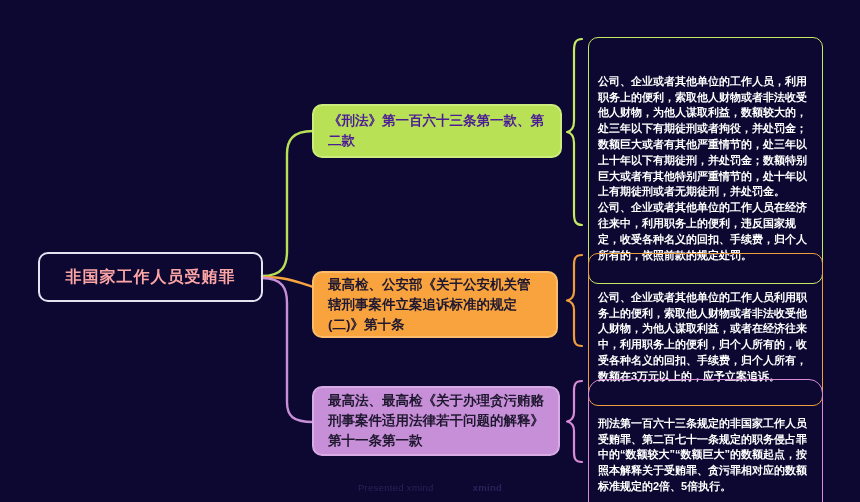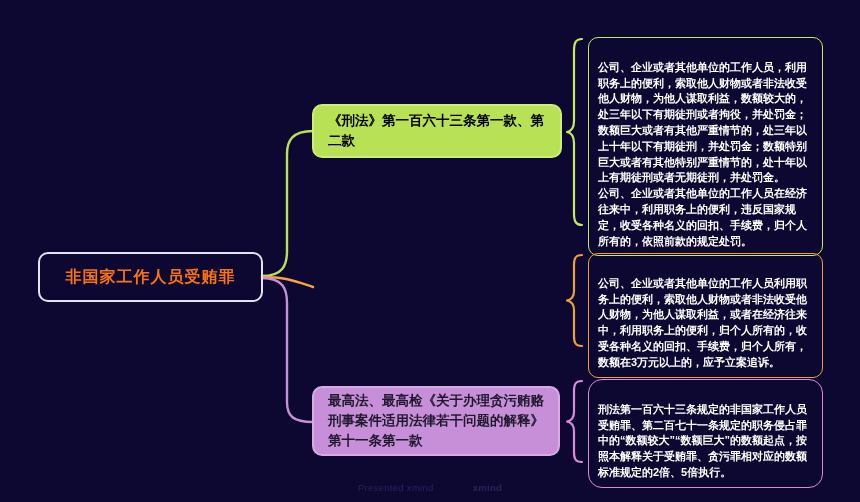--- a/index.html
+++ b/index.html
@@ -40,21 +40,21 @@
   .brace path{fill:none;stroke-width:2.2;stroke-linecap:round;stroke-linejoin:round;}
   .brace-1{left:564px;top:37px;}
   .brace-2{left:564px;top:253px;}
   .brace-3{left:564px;top:379px;}
   .detail{
     position:absolute;z-index:1;
     box-sizing:border-box;
     left:588px;width:235px;
     border:1.5px solid;
     border-radius:10px;
-    padding:6px 9px;
+    padding:20px 9px;
     color:#ffffff;
     font-size:11px;line-height:15.8px;font-weight:600;
     white-space:pre-line;
   }
   .detail-1{top:37px;min-height:190px;}
   .detail-2{top:253px;min-height:95px;}
   .detail-3{top:379px;min-height:85px;}
   .watermark{
     position:absolute;z-index:1;
     left:0;right:0;bottom:9px;
@@ -67,35 +67,38 @@
 <body>
 
 <div class="canvas" style="background: rgb(13, 8, 49);">
 
   <svg class="connectors" width="860" height="502" viewBox="0 0 860 502">
     <path d="M262 276 C283 276 287 265 287 251 L287 154 C287 141 292 131 313 131" stroke="#b8e156"></path>
     <path d="M262 277 C286 277 295 281 313 287" stroke="#f8a33e"></path>
     <path d="M262 278 C283 278 287 289 287 303 L287 402 C287 416 293 422 313 422" stroke="#c78fd7"></path>
   </svg>
 
-  <div class="node root-node" style="border-color: rgb(228, 228, 241); color: #f97316;">
+  <div class="node root-node" style="border-color: rgb(228, 228, 241); color: #fca5a5;">
     <span>非国家工作人员受贿罪</span>
   </div>
 
-  <div class="node topic topic-1" style="background: rgb(184, 225, 86); border-color: rgb(204, 236, 124); color: #000000;">
+  <div class="node topic topic-1" style="background: rgb(184, 225, 86); border-color: rgb(204, 236, 124); color: #4c1d95;">
     <span>《刑法》第一百六十三条第一款、第二款</span>
   </div>
   <svg class="brace brace-1" width="22" height="190" viewBox="0 0 22 190">
     <path d="M18 2 C11 2 10 7 10 14 L10 84 C10 90 8 94 3 95 C8 96 10 100 10 106 L10 176 C10 183 11 188 18 188" stroke="#c6e962"></path>
   </svg>
   <div class="detail detail-1" style="border-color: rgb(198, 233, 98);">
     <span>公司、企业或者其他单位的工作人员，利用职务上的便利，索取他人财物或者非法收受他人财物，为他人谋取利益，数额较大的，处三年以下有期徒刑或者拘役，并处罚金；数额巨大或者有其他严重情节的，处三年以上十年以下有期徒刑，并处罚金；数额特别巨大或者有其他特别严重情节的，处十年以上有期徒刑或者无期徒刑，并处罚金。
 公司、企业或者其他单位的工作人员在经济往来中，利用职务上的便利，违反国家规定，收受各种名义的回扣、手续费，归个人所有的，依照前款的规定处罚。</span>
   </div>
 
+  <div class="node topic topic-2" style="background: rgb(248, 163, 62); border-color: rgb(251, 189, 107); color: rgb(31, 24, 48);">
+    <span>最高检、公安部《关于公安机关管辖刑事案件立案追诉标准的规定(二)》第十条</span>
+  </div>
   <svg class="brace brace-2" width="22" height="95" viewBox="0 0 22 95">
     <path d="M18 2 C11 2 10 6 10 12 L10 38 C10 43 8 46.5 3 47.5 C8 48.5 10 52 10 57 L10 83 C10 89 11 93 18 93" stroke="#f09d3c"></path>
   </svg>
   <div class="detail detail-2" style="border-color: rgb(240, 157, 60);">
     <span>公司、企业或者其他单位的工作人员利用职务上的便利，索取他人财物或者非法收受他人财物，为他人谋取利益，或者在经济往来中，利用职务上的便利，归个人所有的，收受各种名义的回扣、手续费，归个人所有，数额在3万元以上的，应予立案追诉。</span>
   </div>
 
   <div class="node topic topic-3" style="background: rgb(199, 143, 215); border-color: rgb(217, 171, 228); color: rgb(31, 24, 48);">
     <span>最高法、最高检《关于办理贪污贿赂刑事案件适用法律若干问题的解释》第十一条第一款</span>
   </div>

